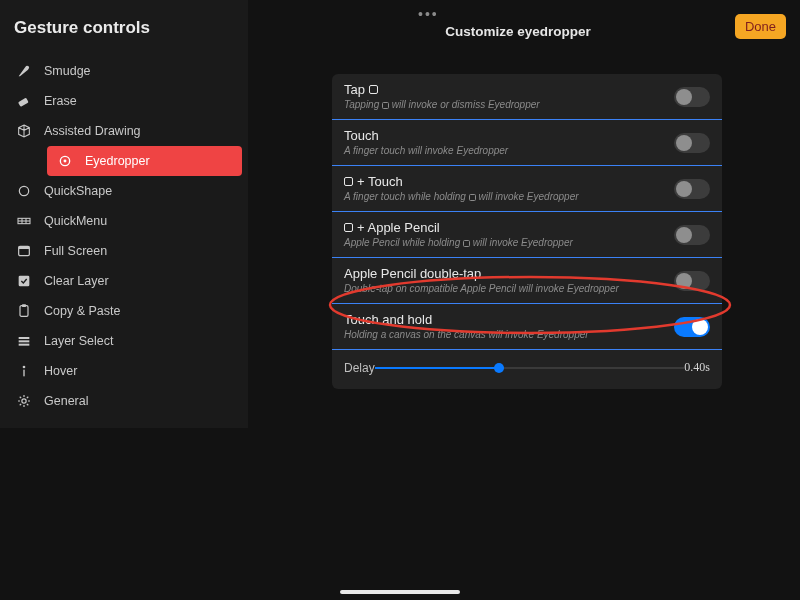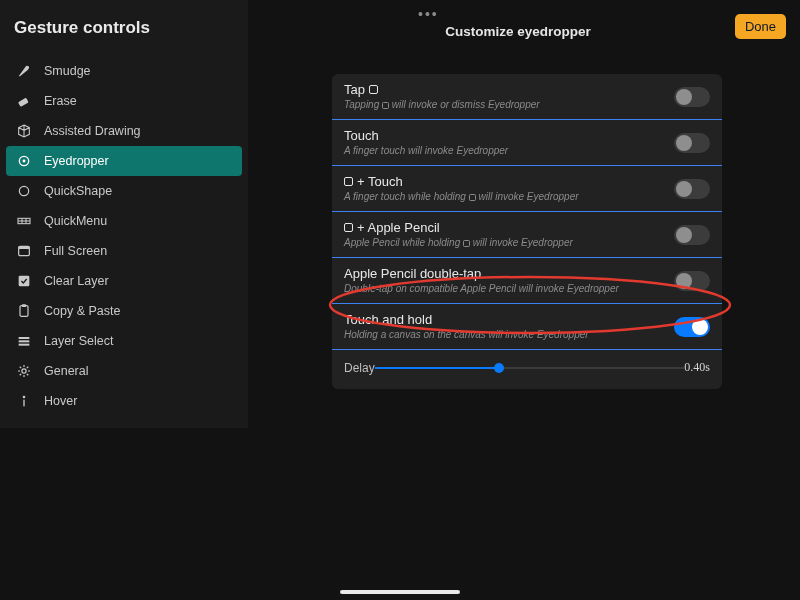--- a/index.html
+++ b/index.html
@@ -32,22 +32,23 @@
     align-items: center;
     gap: 12px;
     height: 30px;
     padding: 0 10px;
     border-radius: 4px;
     color: #c9c9c9;
     font-size: 12.5px;
     cursor: pointer;
   }
   .side-item.selected {
-    background: #0f766e;
+    background: #ef4444;
     color: #ffffff;
+    margin-left: 41px;
   }
   .side-icon {
     width: 16px; height: 16px;
     display: flex; align-items: center; justify-content: center;
     flex: 0 0 16px;
   }
   .side-icon svg { width: 16px; height: 16px; }
 
   
   .header {
@@ -68,21 +69,21 @@
     left: 0; right: 12px; top: 24px;
     text-align: center;
     font-size: 13.5px;
     font-weight: 600;
     color: #e6e6e6;
   }
   .done-btn {
     position: absolute;
     right: 14px; top: 14px;
     background: #f5a623;
-    color: #0f172a;
+    color: #7f1d1d;
     border: none;
     border-radius: 5px;
     font-size: 13px;
     font-weight: 500;
     padding: 5px 10px;
     cursor: pointer;
   }
 
   
   .panel {
@@ -308,20 +309,30 @@
 
     <li class="side-item">
       <span class="side-icon">
         <svg viewBox="0 0 24 24">
             <rect x="4" y="6" width="16" height="3" fill="#c9c9c9"></rect>
             <rect x="4" y="11" width="16" height="3" fill="#c9c9c9"></rect>
             <rect x="4" y="16" width="16" height="3" fill="#c9c9c9"></rect>
           </svg>
       </span>
       <span>Layer Select</span>
+    </li>
+
+    <li class="side-item">
+      <span class="side-icon">
+        <svg viewBox="0 0 24 24">
+            <circle cx="12" cy="6" r="2" fill="#c9c9c9"></circle>
+            <rect x="11" y="10" width="2" height="10" fill="#c9c9c9"></rect>
+          </svg>
+      </span>
+      <span>Hover</span>
     </li>
 
     <li class="side-item">
       <span class="side-icon">
         <svg viewBox="0 0 24 24">
             <circle cx="12" cy="12" r="3.2" fill="none" stroke="#c9c9c9" stroke-width="1.8"></circle>
             <g stroke="#c9c9c9" stroke-width="1.8">
               <line x1="12" y1="3" x2="12" y2="6"></line>
               <line x1="12" y1="18" x2="12" y2="21"></line>
               <line x1="3" y1="12" x2="6" y2="12"></line>
@@ -329,30 +340,20 @@
               <line x1="5.6" y1="5.6" x2="7.8" y2="7.8"></line>
               <line x1="16.2" y1="16.2" x2="18.4" y2="18.4"></line>
               <line x1="5.6" y1="18.4" x2="7.8" y2="16.2"></line>
               <line x1="16.2" y1="7.8" x2="18.4" y2="5.6"></line>
             </g>
           </svg>
       </span>
       <span>General</span>
     </li>
 
-    <li class="side-item">
-      <span class="side-icon">
-        <svg viewBox="0 0 24 24">
-            <circle cx="12" cy="6" r="2" fill="#c9c9c9"></circle>
-            <rect x="11" y="10" width="2" height="10" fill="#c9c9c9"></rect>
-          </svg>
-      </span>
-      <span>Hover</span>
-    </li>
-
   </ul>
 </div>
 
 <div class="header">
   <div class="header-ellipsis">•••</div>
   <div class="header-title">Customize eyedropper</div>
   <button class="done-btn">Done</button>
 </div>
 
 <div class="panel">

